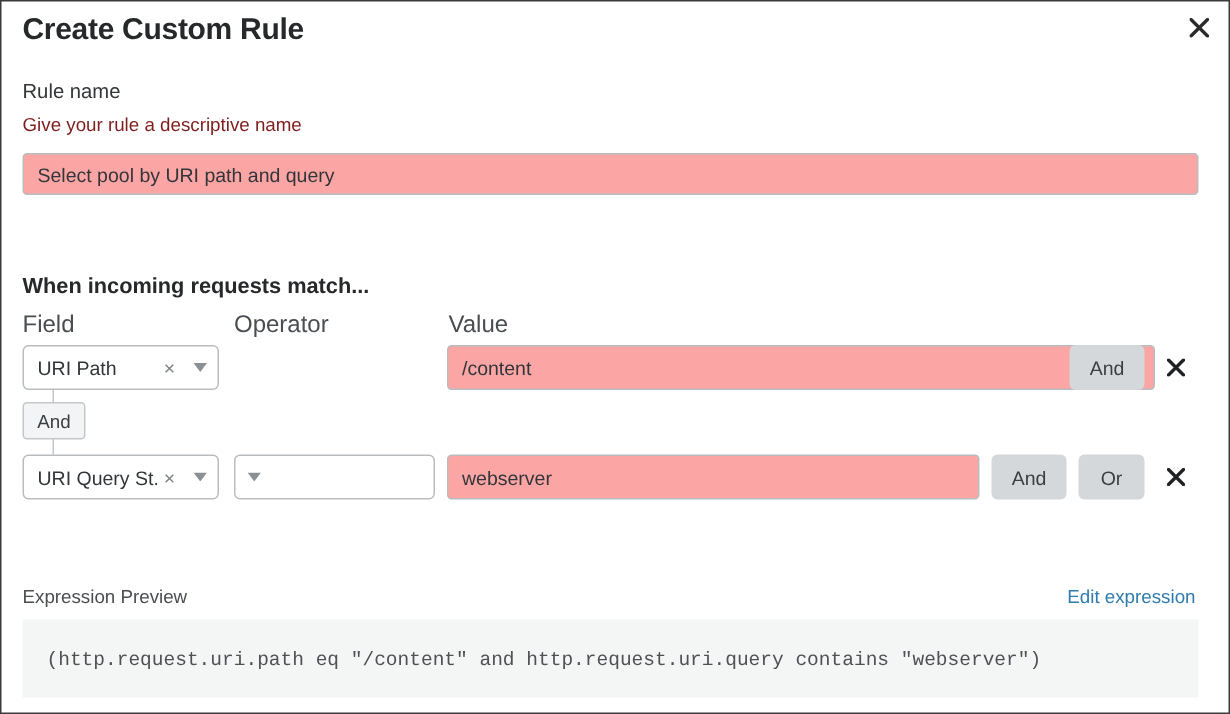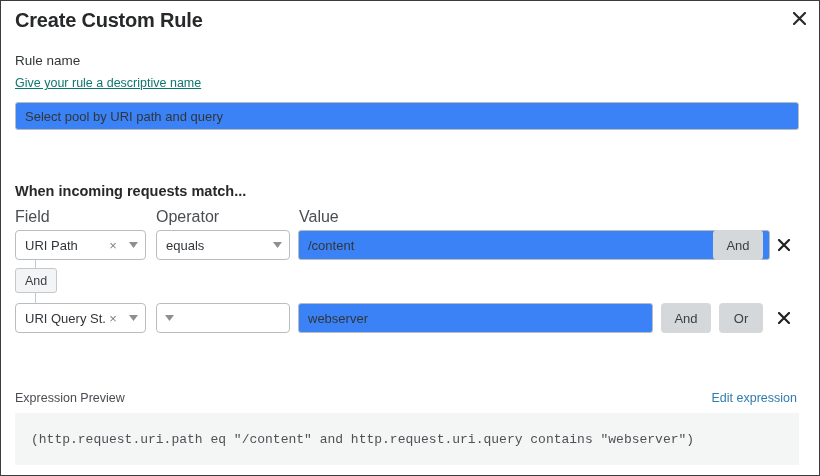--- a/index.html
+++ b/index.html
@@ -47,32 +47,31 @@
 
   
   .label-strong {
     position: absolute;
     font-size: 13.5px;
     color: #333638;
   }
   .label-muted {
     position: absolute;
     font-size: 12.5px;
-    color: #0f766e;
-    text-decoration: underline;
+    color: #7f1d1d;
   }
   #rule-name-label { left: 14px; top: 52px; }
   #rule-name-help  { left: 14px; top: 75px; }
 
   .text-input {
     position: absolute;
     box-sizing: border-box;
     border: 1px solid #b9bdc0;
     border-radius: 3px;
-    background: #3b82f6;
+    background: #fca5a5;
     font-family: "Liberation Sans", sans-serif;
     font-size: 13px;
     color: #32363a;
     padding: 0 9px;
     outline: none;
   }
   #rule-name-input {
     left: 14px;
     top: 101px;
     width: 784px;
@@ -281,28 +280,20 @@
     <div class="select-box select-field">
       <span class="select-value">URI Path</span>
       <span class="clear-icon">×</span>
       <span class="caret-icon">
         <svg width="9" height="6" viewBox="0 0 9 6" aria-hidden="true">
             <path d="M0 0 L9 0 L4.5 6 Z" fill="#8b9094"></path>
           </svg>
       </span>
     </div>
 
-    <div class="select-box select-operator">
-      <span class="select-value">equals</span>
-      <span class="caret-icon">
-        <svg width="9" height="6" viewBox="0 0 9 6" aria-hidden="true">
-            <path d="M0 0 L9 0 L4.5 6 Z" fill="#8b9094"></path>
-          </svg>
-      </span>
-    </div>
 
     <input class="text-input value-input" id="value-input-1" type="text" value="/content" style="">
 
     <button class="pill-btn" id="and-btn-1">And</button>
 
     <div class="row-x-icon" id="x-btn-1">
       <svg width="12" height="12" viewBox="0 0 12 12" aria-hidden="true">
         <path d="M1 1 L11 11 M11 1 L1 11" stroke="currentColor" stroke-width="2.2" stroke-linecap="round"></path>
       </svg>
     </div>

